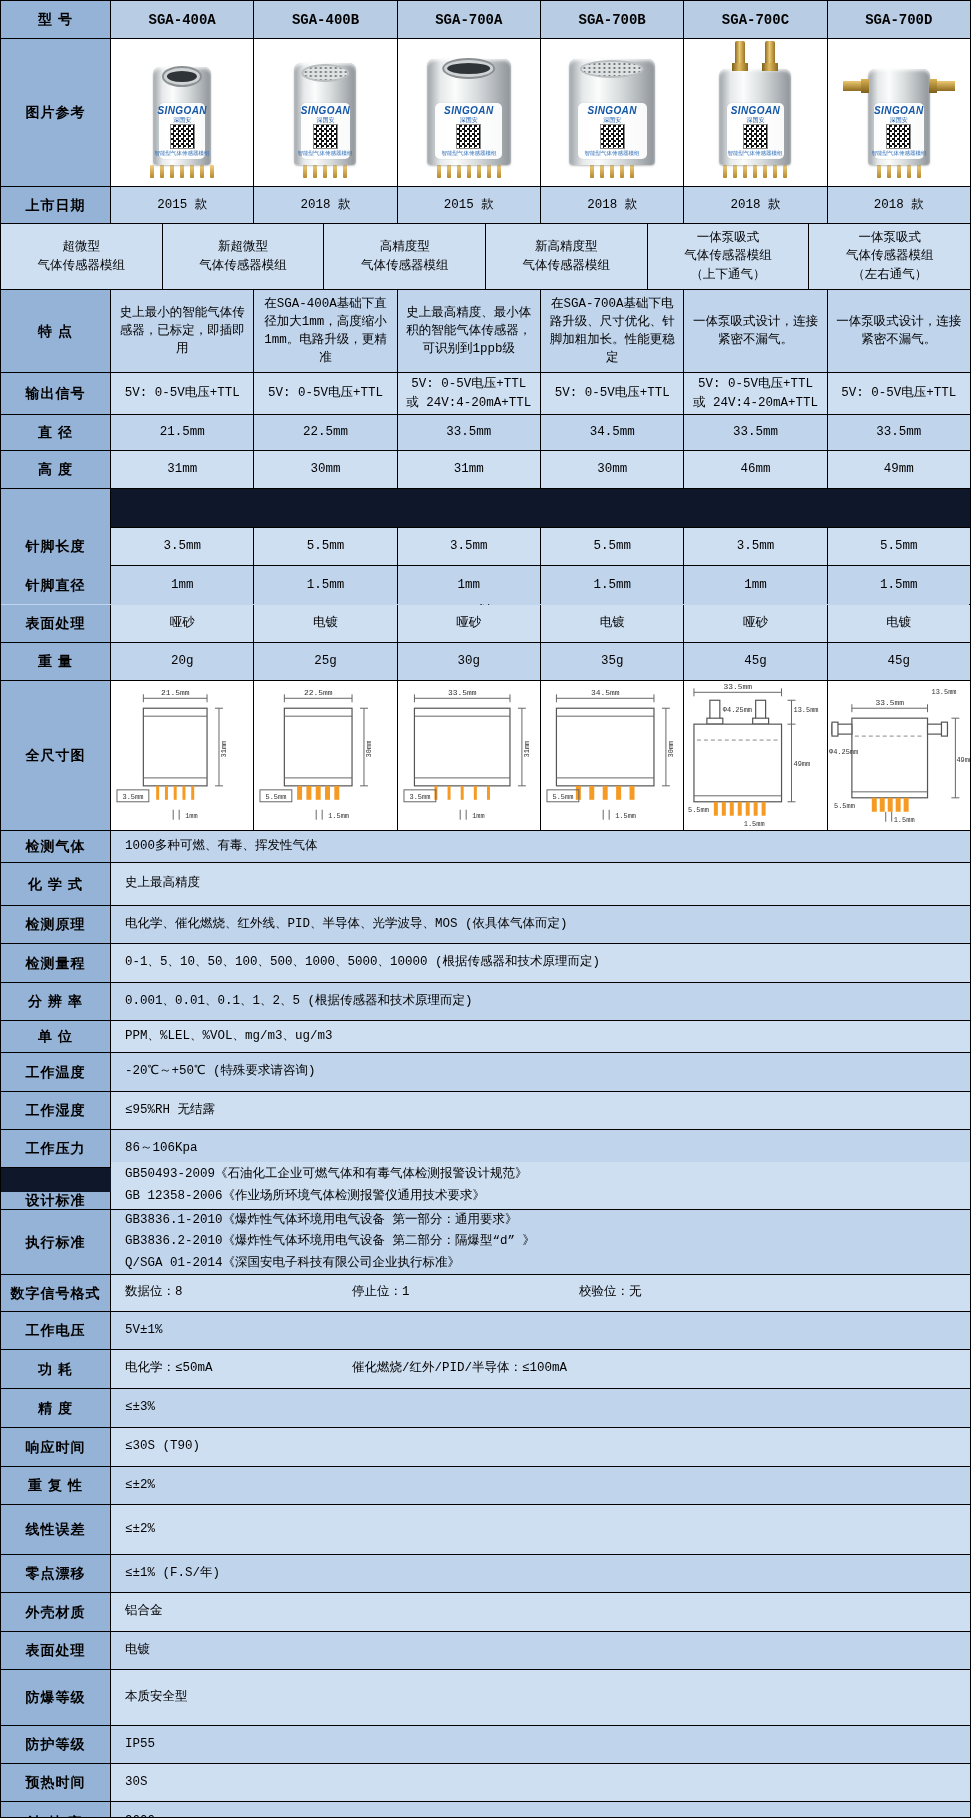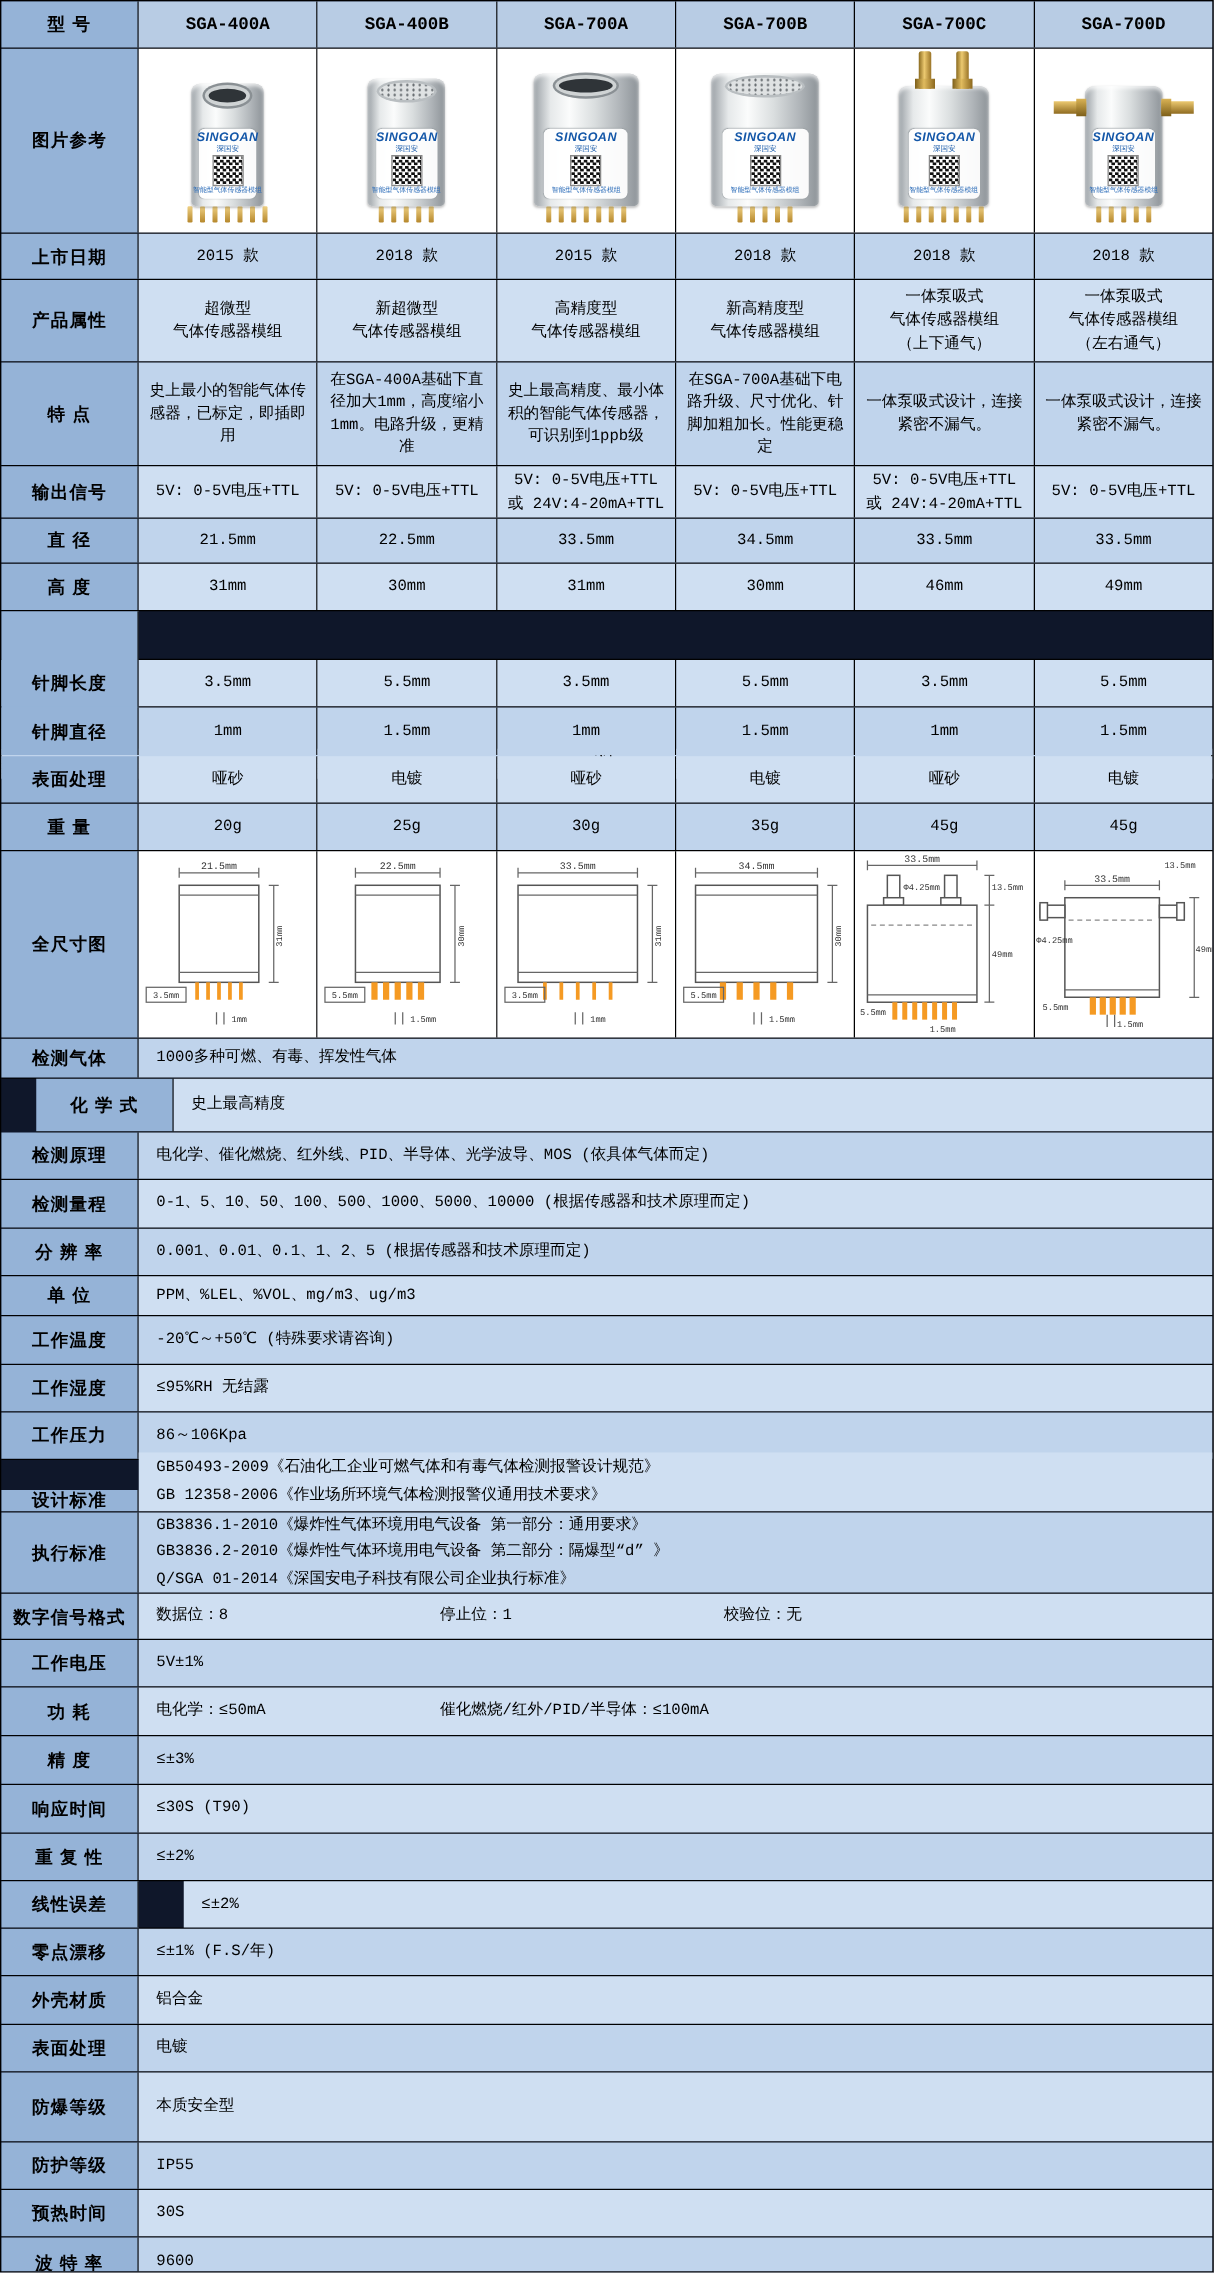--- a/index.html
+++ b/index.html
@@ -243,21 +243,20 @@
     <div class="row" style="height: 37px;">
       <div class="cell label-cell">上市日期</div>
       <div class="cell val-cell bg-a">2015 款</div>
       <div class="cell val-cell bg-a">2018 款</div>
       <div class="cell val-cell bg-a">2015 款</div>
       <div class="cell val-cell bg-a">2018 款</div>
       <div class="cell val-cell bg-a">2018 款</div>
       <div class="cell val-cell bg-a">2018 款</div>
     </div>
     <div class="row" style="height: 66px;">
-      <div class="cell label-cell">产品属性</div>
       <div class="cell val-cell bg-b">超微型
 气体传感器模组</div>
       <div class="cell val-cell bg-b">新超微型
 气体传感器模组</div>
       <div class="cell val-cell bg-b">高精度型
 气体传感器模组</div>
       <div class="cell val-cell bg-b">新高精度型
 气体传感器模组</div>
       <div class="cell val-cell bg-b">一体泵吸式
 气体传感器模组
@@ -515,21 +514,21 @@
           <text class="dtxt2" x="66" y="140">1.5mm</text>
           <line class="dim" x1="58" y1="130" x2="58" y2="140"></line>
           <line class="dim" x1="64" y1="130" x2="64" y2="140"></line>
         </svg>
       </div>
     </div>
     <div class="row" style="height: 32px;">
       <div class="cell label-cell">检测气体</div>
       <div class="cell wide-cell bg-a">1000多种可燃、有毒、挥发性气体</div>
     </div>
-    <div class="row" style="height: 43px; margin-left: 28px;">
+    <div class="row" style="height: 43px;">
       <div class="cell label-cell">化 学 式</div>
       <div class="cell wide-cell bg-b">史上最高精度</div>
     </div>
     <div class="row" style="height: 38px;">
       <div class="cell label-cell">检测原理</div>
       <div class="cell wide-cell bg-a">电化学、催化燃烧、红外线、PID、半导体、光学波导、MOS (依具体气体而定)</div>
     </div>
     <div class="row" style="height: 39px;">
       <div class="cell label-cell">检测量程</div>
       <div class="cell wide-cell bg-b">0-1、5、10、50、100、500、1000、5000、10000 (根据传感器和技术原理而定)</div>
@@ -579,21 +578,21 @@
       <div class="cell wide-cell bg-a">≤±3%</div>
     </div>
     <div class="row" style="height: 39px;">
       <div class="cell label-cell">响应时间</div>
       <div class="cell wide-cell bg-b">≤30S (T90)</div>
     </div>
     <div class="row" style="height: 38px;">
       <div class="cell label-cell">重 复 性</div>
       <div class="cell wide-cell bg-a">≤±2%</div>
     </div>
-    <div class="row" style="height: 38px; gap: 36px;">
+    <div class="row" style="height: 50px;">
       <div class="cell label-cell">线性误差</div>
       <div class="cell wide-cell bg-b">≤±2%</div>
     </div>
     <div class="row" style="height: 38px;">
       <div class="cell label-cell">零点漂移</div>
       <div class="cell wide-cell bg-a">≤±1% (F.S/年)</div>
     </div>
     <div class="row" style="height: 39px;">
       <div class="cell label-cell">外壳材质</div>
       <div class="cell wide-cell bg-b">铝合金</div>

